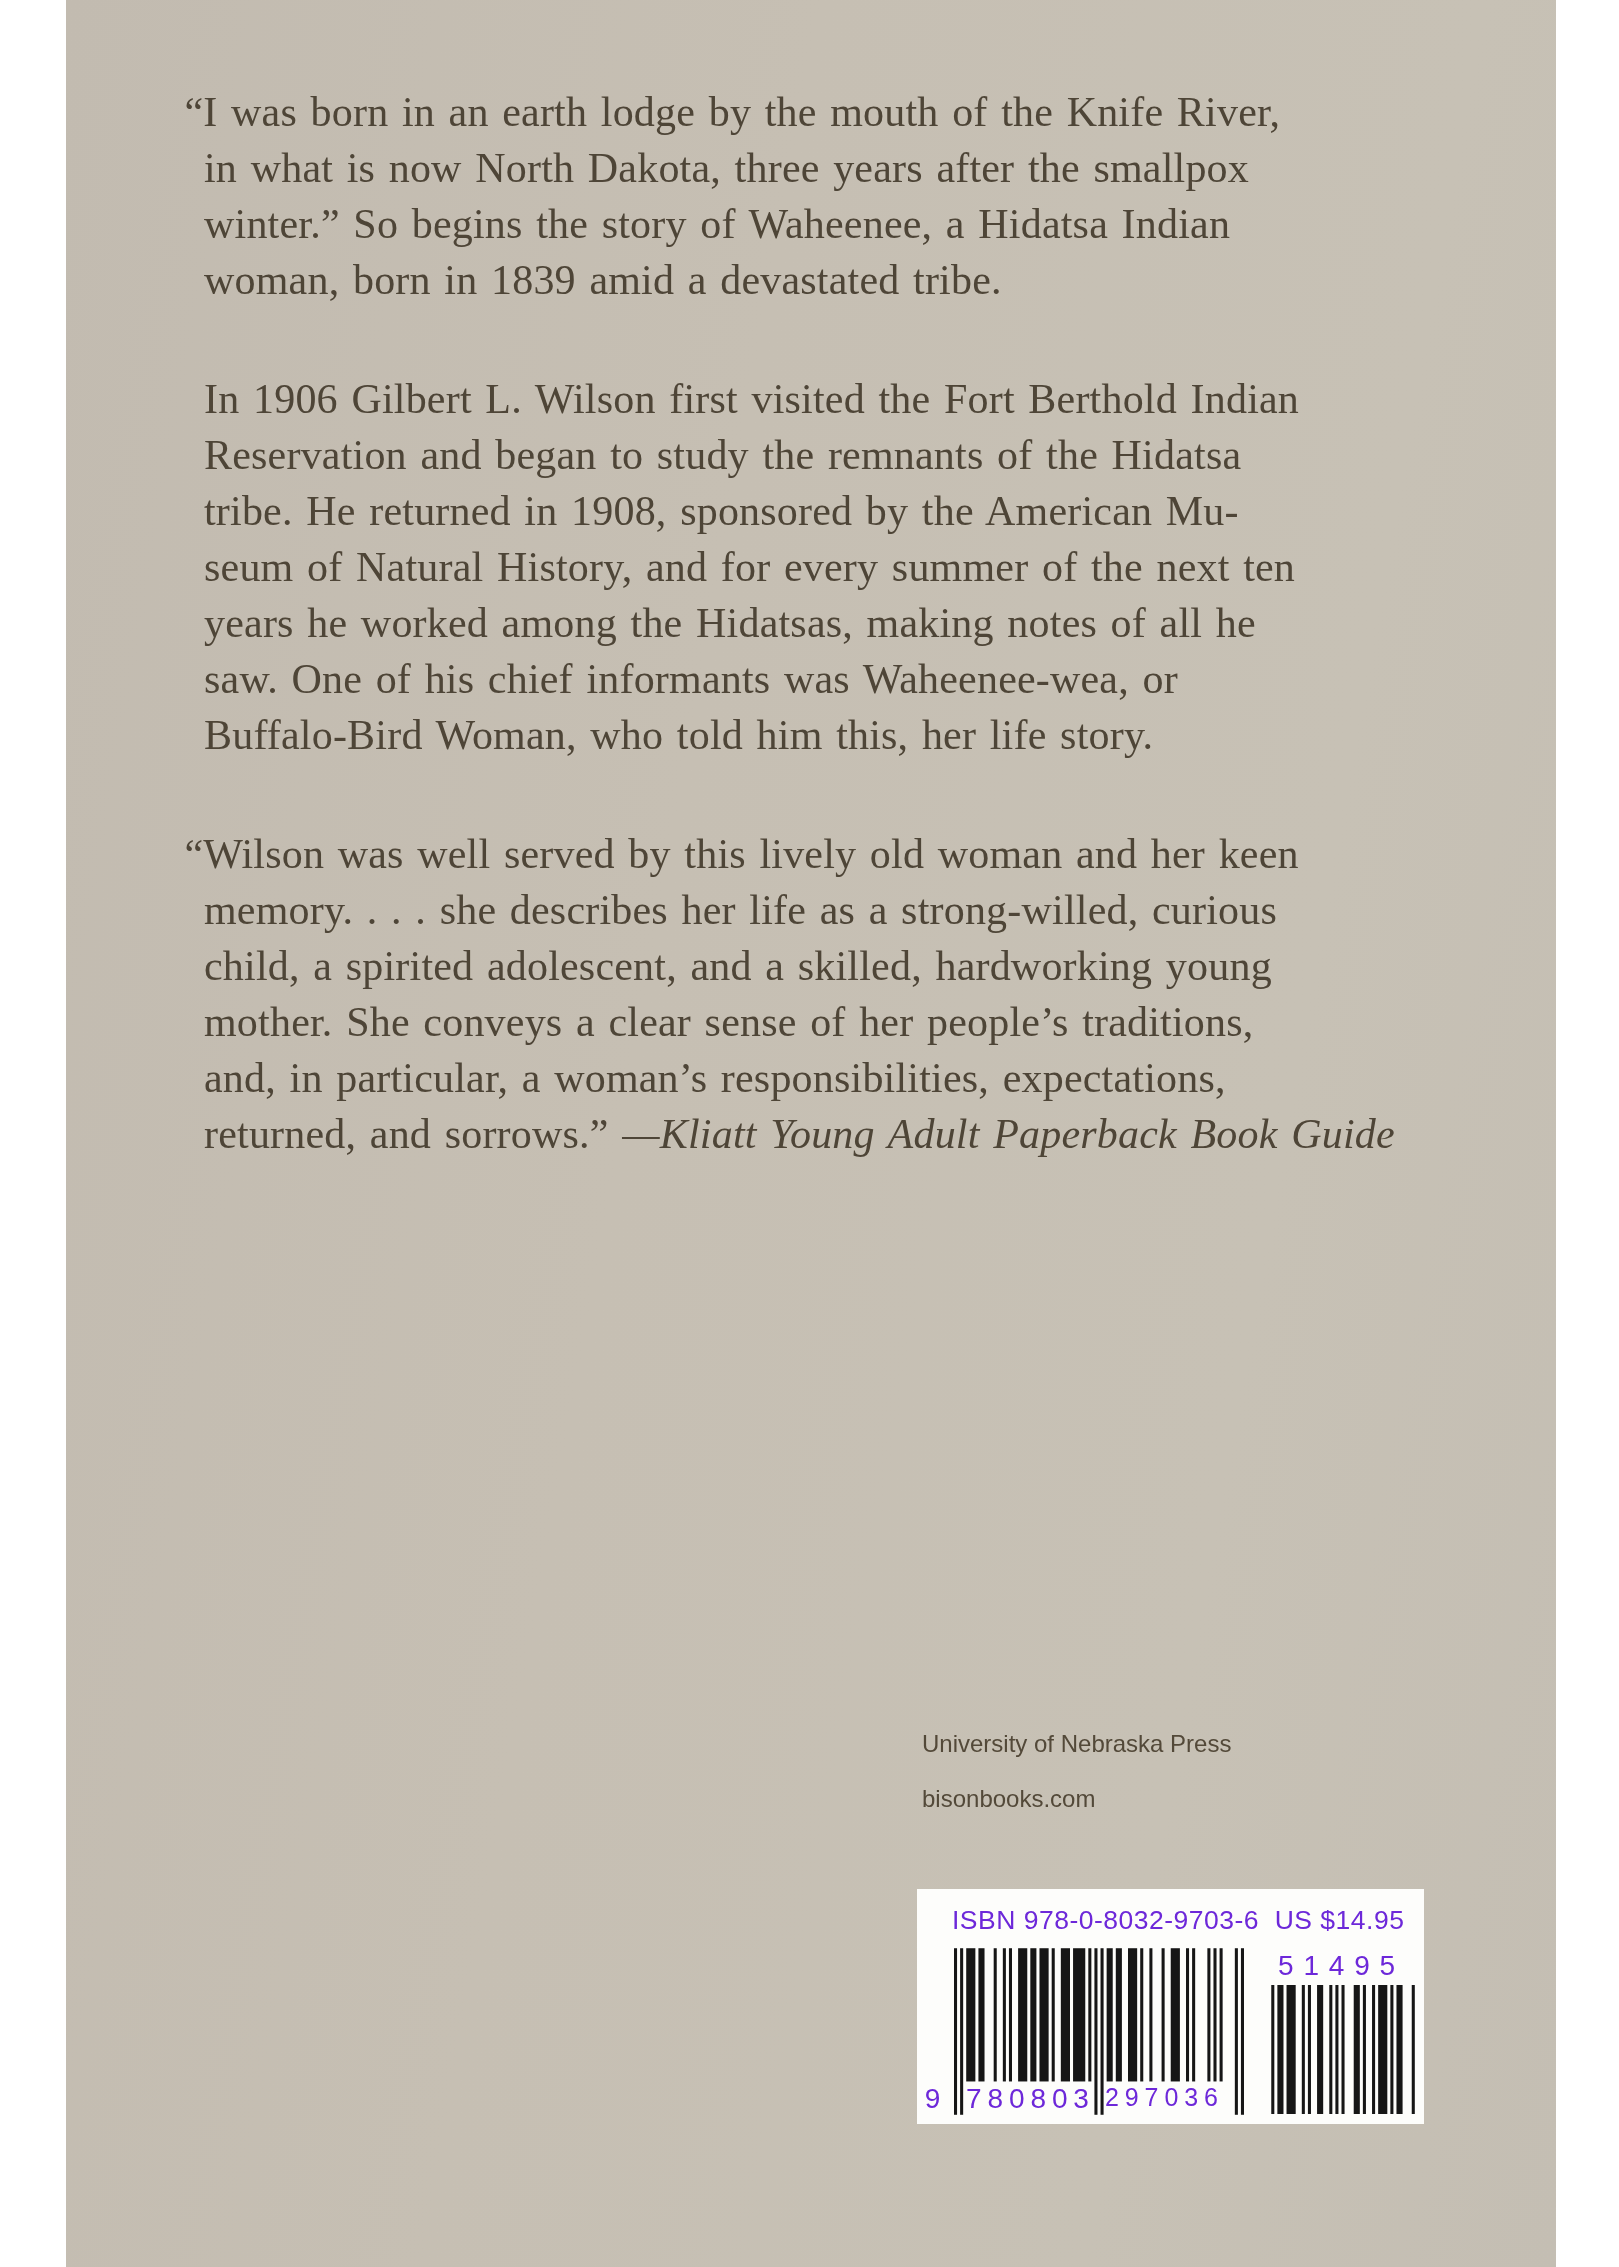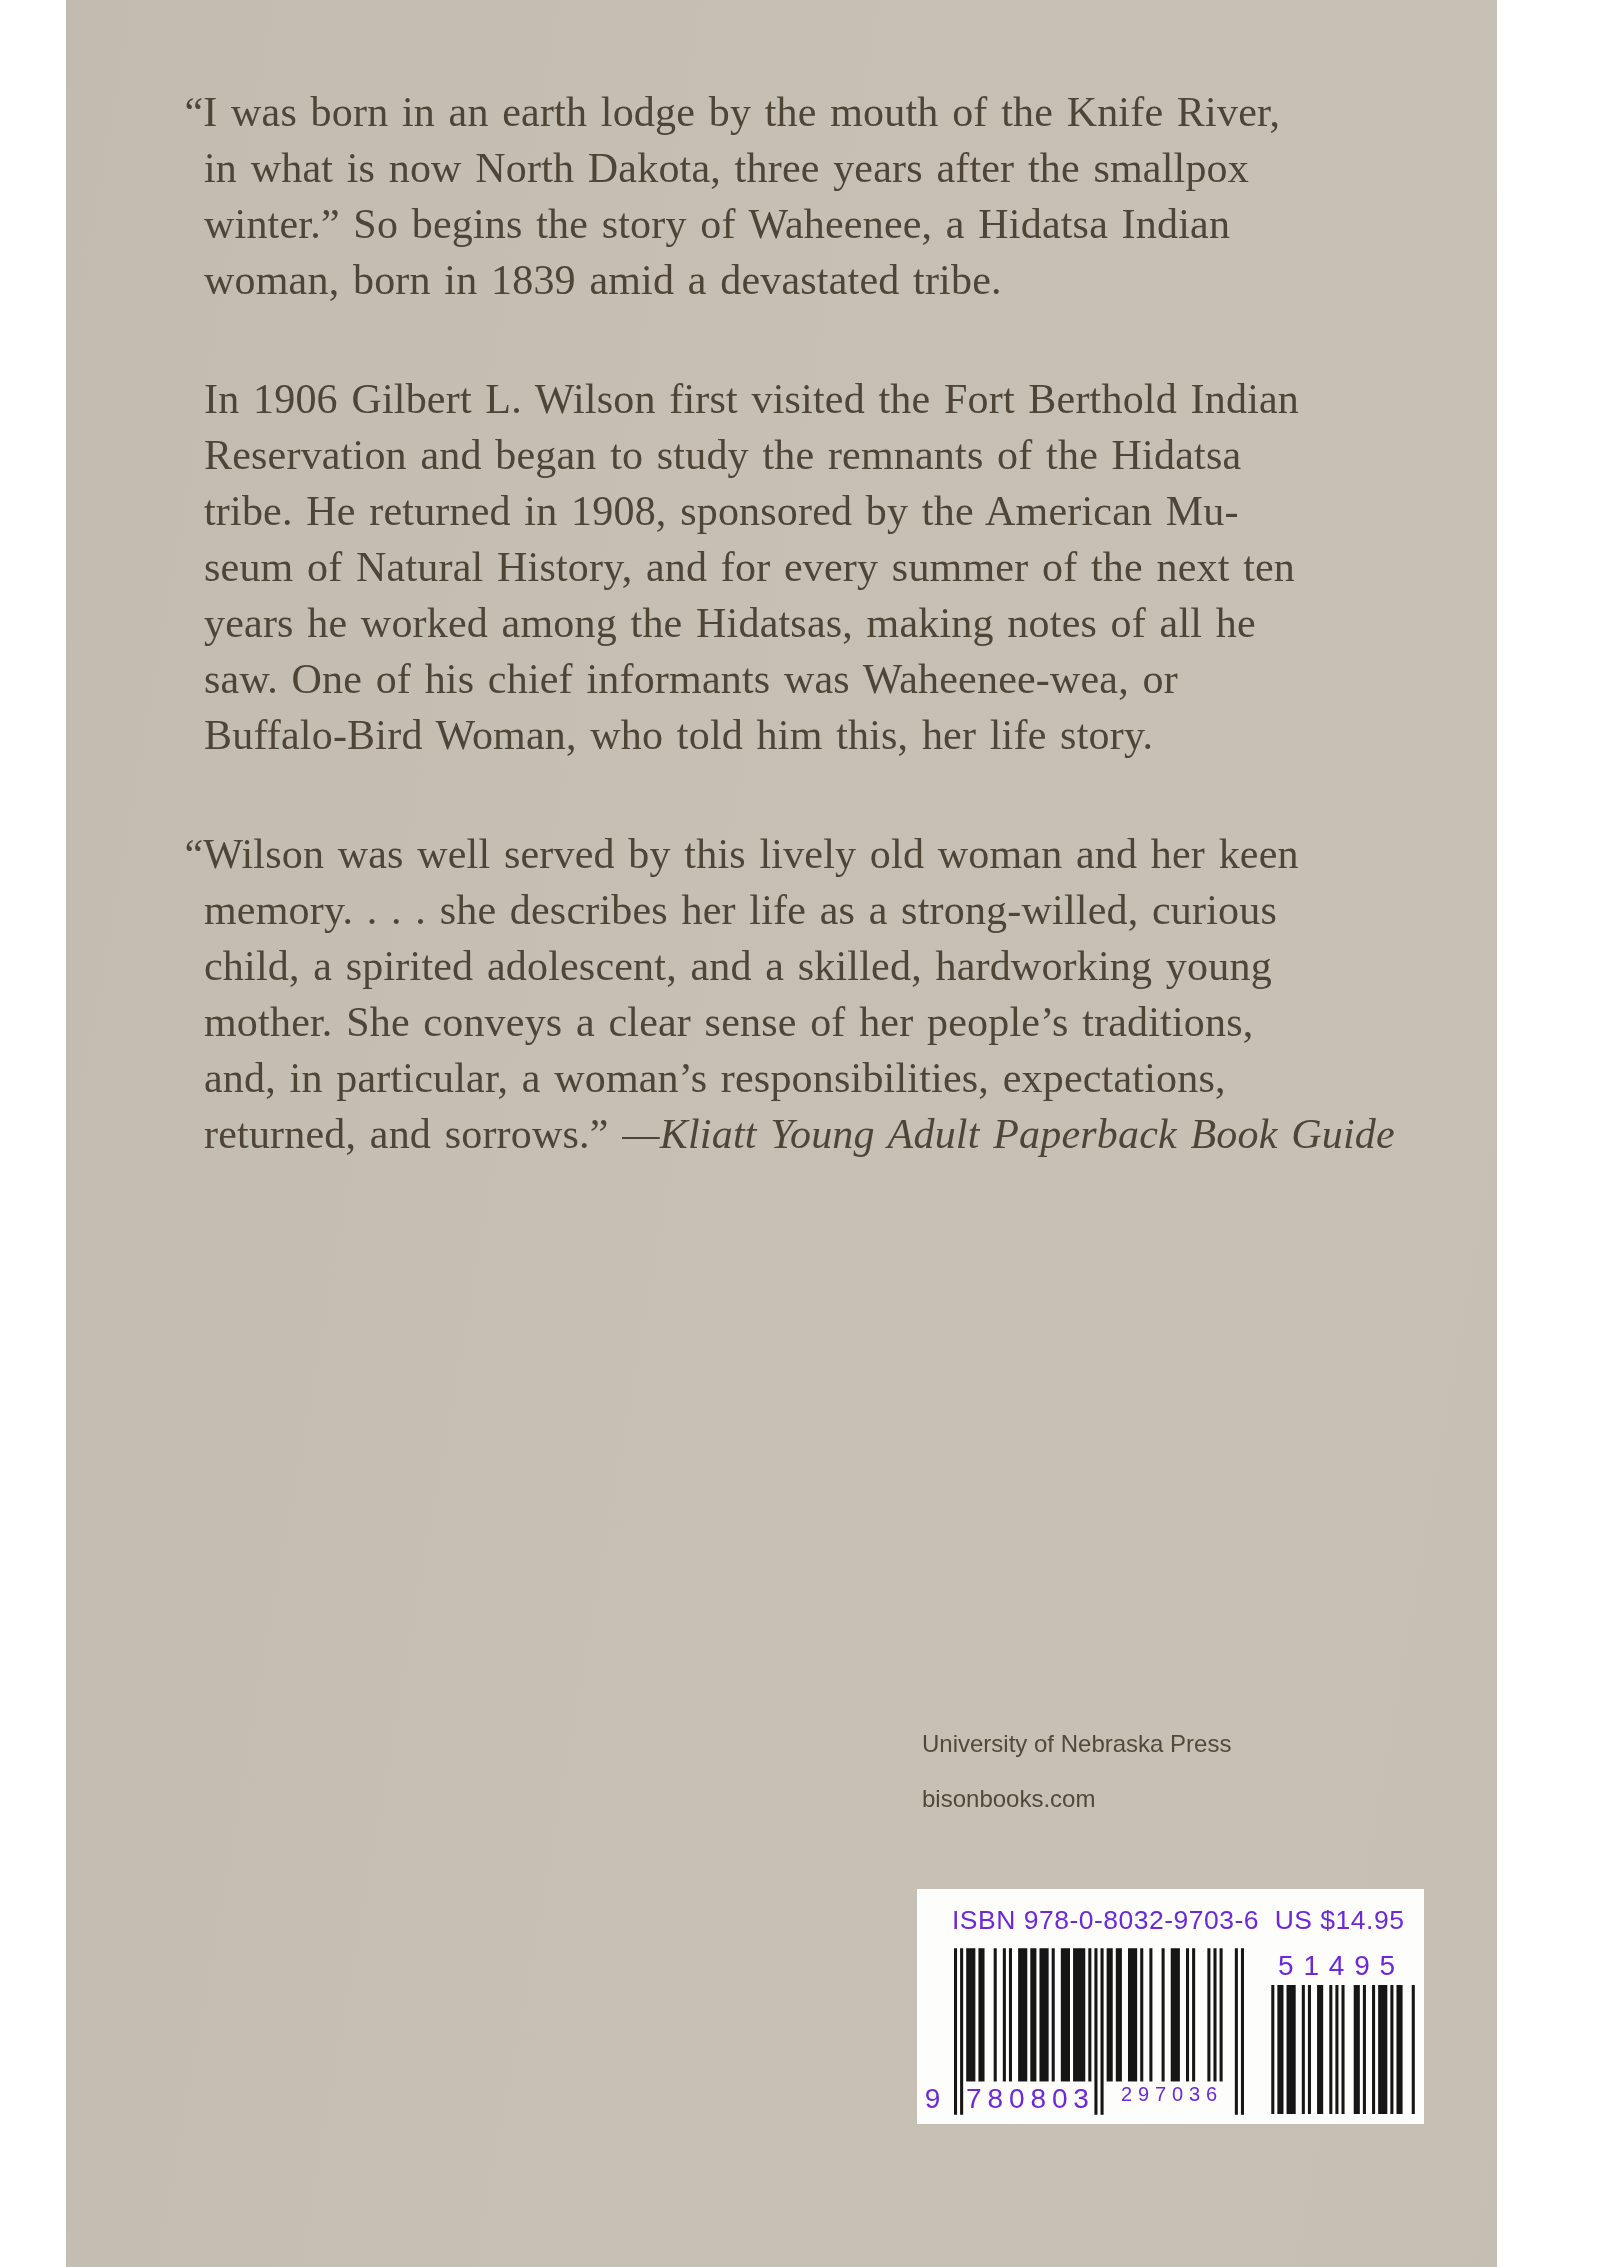--- a/index.html
+++ b/index.html
@@ -1,18 +1,18 @@
 <!DOCTYPE html>
 <html><head>
 <meta charset="utf-8">
 <style>
   html, body { margin: 0; padding: 0; }
   .page {
     position: relative;
-    width: 1497px;
+    width: 1619px;
     height: 2267px;
     background: #ffffff;
     overflow: hidden;
     font-family: "Liberation Serif", serif;
   }
   .cover {
     position: absolute;
     left: 66px; top: 0;
     width: 1490px; height: 2267px;
     background: linear-gradient(100deg, #c2bbb0 0%, #c6bfb3 40%, #c7c1b5 75%, #c4beb3 100%);
@@ -62,22 +62,22 @@
   .bc-svg-sup  { position: absolute; left: 351px; top: 96px; }
   .bc-lead {
     position: absolute; left: 7.8px; top: 194px;
     font-size: 28px;
   }
   .bc-num-left {
     position: absolute; left: 49px; top: 194px;
     font-size: 28px; letter-spacing: 5.9px;
   }
   .bc-num-right {
-    position: absolute; left: 204px; top: 194px;
-    font-size: 20px; letter-spacing: 5.9px; text-align: center;
+    position: absolute; left: 188px; top: 194px;
+    font-size: 25px; letter-spacing: 5.9px; text-align: center;
   }
   .bc-sup-digits {
     position: absolute; left: 351px; top: 61px;
     width: 147px; text-align: center;
     font-size: 28px; letter-spacing: 9.8px;
   }
   .barcode-box svg rect { fill: #161616; }
 </style>
 </head>
 <body>

